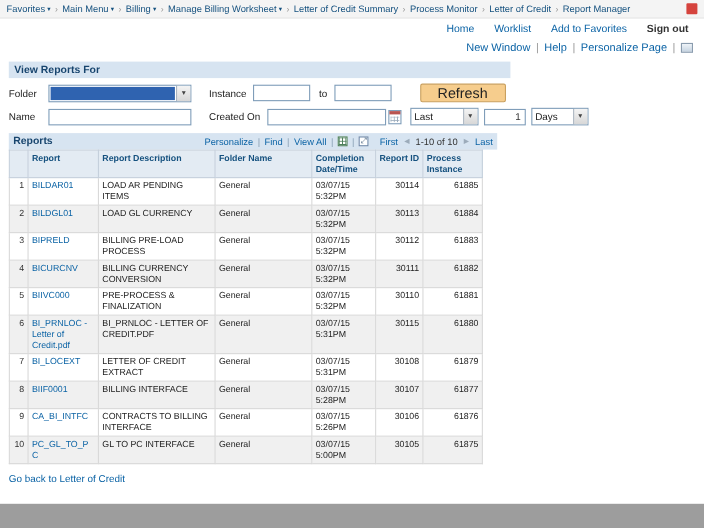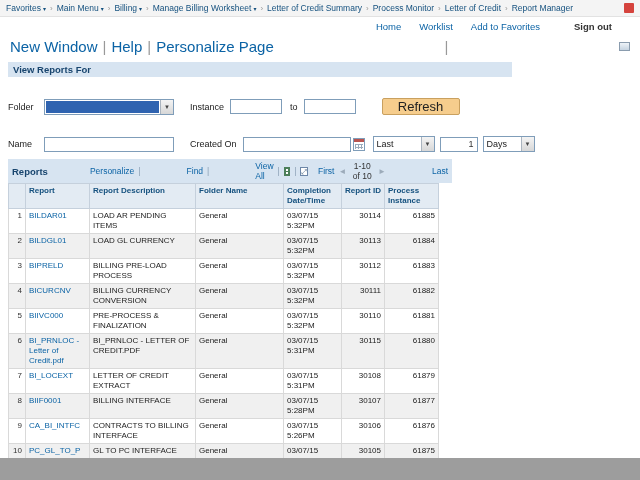--- a/index.html
+++ b/index.html
@@ -9,67 +9,67 @@
 
   
   .crumbbar{height:17px;background:#f4f4f4;border-bottom:1px solid #e2e2e2;display:flex;align-items:center;padding:0 6px;font-size:8.5px;}
   .crumbs{display:flex;align-items:center;gap:4px;white-space:nowrap;overflow:hidden;}
   .bc-item{color:#15517f;cursor:pointer;display:inline-flex;align-items:center;gap:2px;}
   .bc-arrow{font-size:6px;color:#15517f;}
   .bc-sep{color:#999;font-size:8px;}
   .notif-icon{margin-left:auto;width:10px;height:10px;background:#d5433d;border-radius:1px;flex:none;}
 
   
-  .utilbar{height:18px;display:flex;justify-content:flex-end;align-items:center;gap:34px;padding:0 28px;font-size:9.5px;background:#fff;}
+  .utilbar{height:18px;display:flex;justify-content:flex-end;align-items:center;gap:18px;padding:0 14px;font-size:9.5px;background:#fff;}
   .hlink{color:#0b63a5;cursor:pointer;}
   .signout{color:#333;font-weight:bold;cursor:pointer;}
 
   
   .brandbar{height:27px;display:flex;align-items:center;padding:0 10px;border-bottom:1px solid #e0e0e0;}
   .oracle{color:#e00000;font-weight:bold;font-size:14px;letter-spacing:1px;}
   .searchgroup{display:flex;align-items:center;margin-left:56px;}
   .scope{display:flex;align-items:center;justify-content:space-between;width:56px;height:17px;border:1px solid #b0b0b0;background:#fff;font-size:9px;padding:0 4px;color:#333;cursor:pointer;}
   .scope .dd{font-size:6px;color:#666;}
   .search-input{width:150px;height:17px;border:1px solid #b0b0b0;border-left:none;font-size:9px;padding:0 4px;font-family:inherit;color:#333;}
   .search-go{width:22px;height:19px;border:1px solid #9aa7b5;background:linear-gradient(#f8fafc,#d3dbe4);color:#456;font-size:10px;display:flex;align-items:center;justify-content:center;cursor:pointer;margin-left:1px;}
   .adv-link{margin-left:12px;font-size:9px;color:#0b63a5;cursor:pointer;}
   .lsr{display:flex;align-items:center;gap:3px;margin-left:14px;cursor:pointer;}
   .doc-icon{width:8px;height:10px;border:1px solid #6d87a8;background:#fff;position:relative;}
   .doc-icon::before{content:"";position:absolute;left:1px;right:1px;top:2px;height:1px;background:#6d87a8;box-shadow:0 2px 0 #6d87a8,0 4px 0 #6d87a8;}
   .lsr-label{font-size:9px;color:#0b63a5;}
 
   
-  .pagebar{display:flex;justify-content:space-between;align-items:center;gap:5px;padding:3px 10px 1px;font-size:15px;}
+  .pagebar{display:flex;justify-content:flex-end;align-items:center;gap:5px;padding:3px 10px 1px;font-size:10px;}
   .plink{color:#0b63a5;cursor:pointer;}
   .plsep{color:#999;}
   .pp-icon{width:11px;height:9px;border:1px solid #8a9cae;background:linear-gradient(#eef3f8,#c6d4e1);cursor:pointer;}
 
   
   .tabbar{display:flex;align-items:flex-end;gap:3px;padding:2px 0 0 8px;border-bottom:1px solid #93a8bd;height:18px;}
   .tab{font-size:9px;padding:2px 9px;border:1px solid #93a8bd;border-bottom:none;border-radius:3px 3px 0 0;background:#edf2f7;color:#0b63a5;cursor:pointer;}
   .tab.active{background:#3a688f;border-color:#3a688f;color:#fff;font-weight:bold;}
 
   .content{padding:6px 8px 0;}
-  .gb-header{width:504px;background:#d7e4f1;color:#18456e;font-weight:bold;font-size:9.5px;padding:2px 5px;}
-  .frow{display:flex;align-items:center;margin-top:21px;font-size:9px;color:#222;}
+  .gb-header{width:456px;background:#d7e4f1;color:#18456e;font-weight:bold;font-size:9.5px;padding:2px 5px;}
+  .frow{display:flex;align-items:center;margin-top:5px;font-size:9px;color:#222;}
   .ps-input{height:15px;border:1px solid #7f9db9;font-size:9px;padding:0 3px;font-family:inherit;color:#333;}
   .sel{position:relative;height:16px;border:1px solid #7f9db9;background:#fff;display:flex;align-items:center;padding:0 16px 0 3px;font-size:9px;color:#222;cursor:pointer;}
   .sel .dd-btn{position:absolute;right:0;top:0;bottom:0;width:13px;background:linear-gradient(#f4f4f4,#d7d7d7);border-left:1px solid #aab4bf;display:flex;align-items:center;justify-content:center;font-size:6px;color:#444;}
   .sel.folder{width:130px;}
   .sel.folder .hl{position:absolute;left:1px;top:1px;bottom:1px;right:14px;background:#2f63b0;}
   .refresh-btn{height:17px;width:78px;background:#f6cd8d;border:1px solid #c9a05f;border-radius:2px;font-size:13px;color:#222;cursor:pointer;font-family:inherit;margin-left:26px;}
   .cal-icon{width:12px;height:13px;border:1px solid #7f9db9;background:#fff;position:relative;margin-left:2px;cursor:pointer;flex:none;}
   .cal-icon::before{content:"";position:absolute;left:0;right:0;top:0;height:3px;background:#b85450;}
   .cal-icon::after{content:"";position:absolute;left:1px;right:1px;top:5px;bottom:1px;background-image:linear-gradient(90deg,#9ab 1px,transparent 1px),linear-gradient(#9ab 1px,transparent 1px);background-size:3px 3px;}
 
   
   .reports-hd{width:444px;margin-top:7px;background:#d7e4f1;display:flex;justify-content:space-between;align-items:center;padding:2px 4px;}
   .reports-title{color:#18456e;font-weight:bold;font-size:9.5px;}
   .gtools{display:flex;align-items:center;gap:4px;font-size:8.5px;}
-  .glink{color:#0b63a5;cursor:pointer;margin-left:42px;}
+  .glink{color:#0b63a5;cursor:pointer;}
   .gsep{color:#8aa0b5;}
   .grid-icon{width:9px;height:9px;border:1px solid #4c7f5a;background-color:#fff;background-image:linear-gradient(90deg,#4c7f5a 1px,transparent 1px),linear-gradient(#4c7f5a 1px,transparent 1px);background-size:3px 3px;cursor:pointer;}
   .zoom-icon{width:9px;height:9px;border:1px solid #6d87a8;background:#fff;color:#46627e;font-size:7px;line-height:8px;text-align:center;cursor:pointer;}
   .pg-arrow{color:#9cabba;font-size:8px;cursor:default;}
   .pg-range{color:#333;text-align:center;}
 
   
   table.grid{border-collapse:collapse;table-layout:fixed;width:430px;}
   .grid th{background:#e3ebf3;color:#15517f;font-weight:bold;font-size:8px;text-align:left;border:1px solid #c5d0dc;padding:2px 3px;vertical-align:top;line-height:1.25;}
   .grid td{border:1px solid #d9d9d9;font-size:8px;padding:2px 3px;vertical-align:top;line-height:1.25;color:#222;overflow-wrap:break-word;}

